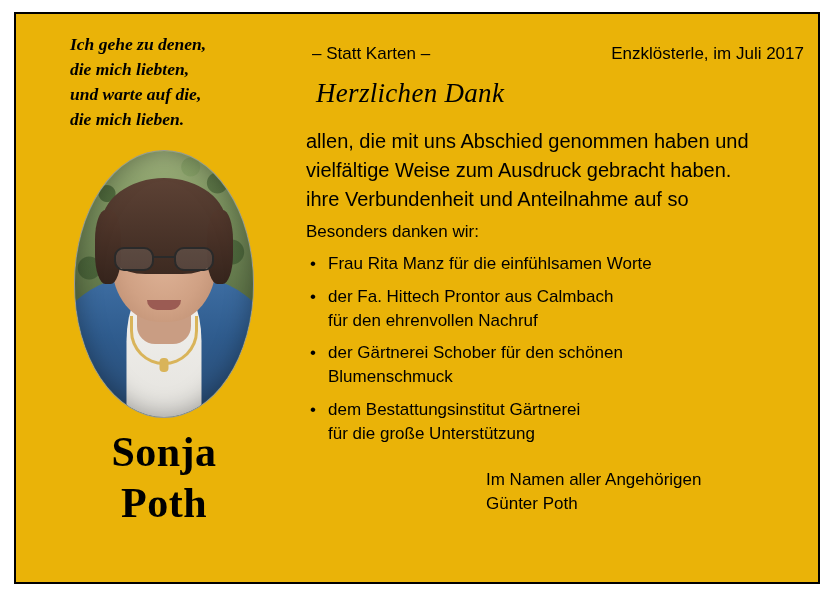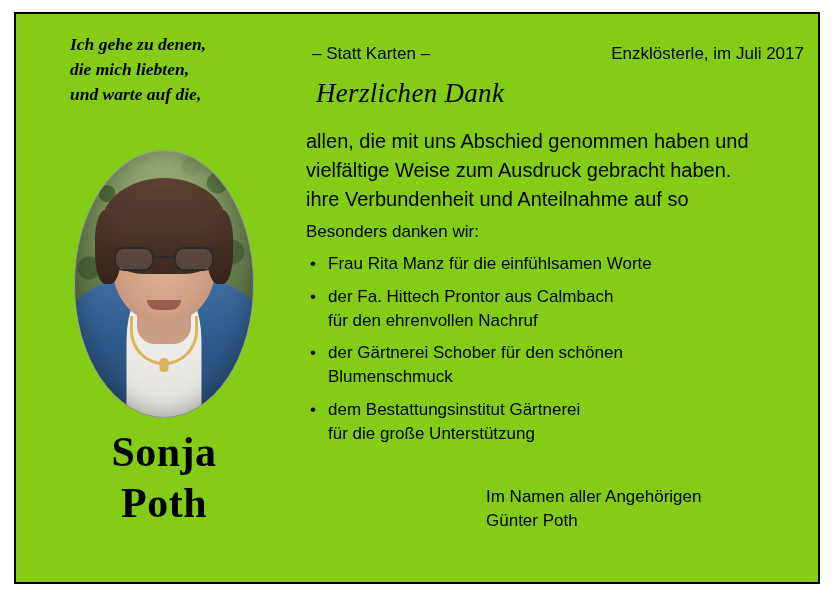--- a/index.html
+++ b/index.html
@@ -15,21 +15,21 @@
     overflow: hidden;
   }
   .notice {
     position: absolute;
     left: 14px;
     top: 12px;
     width: 806px;
     height: 572px;
     border: 2px solid #000000;
     box-sizing: border-box;
-    background: #84cc16;
+    background: #eab308;
   }
   
   .left-col {
     position: absolute;
     left: 30px;
     top: 18px;
     width: 230px;
     height: 540px;
   }
   .verse {
@@ -266,37 +266,38 @@
   ul.thank-list li .bullet {
     position: absolute;
     left: 4px;
     top: 0;
   }
   ul.thank-list li .l2 {
     display: block;
     padding-left: 0;
   }
   .signature {
-    margin-top: 39px;
+    margin-top: 22px;
     margin-left: 180px;
     font-size: 17px;
     line-height: 1.45;
   }
 </style>
 </head>
 <body>
 
 <div class="notice">
 
   <div class="left-col">
 
     <div class="verse">
       <div>Ich gehe zu denen,</div>
       <div>die mich liebten,</div>
       <div>und warte auf die,</div>
+      <div>die mich lieben.</div>
     </div>
 
     <div class="portrait-wrap">
       <div class="portrait">
         <div class="ph-bg"></div>
         <div class="ph-leaves"></div>
         <div class="ph-body"></div>
         <div class="ph-neck"></div>
         <div class="ph-face"></div>
         <div class="ph-hair"></div>

